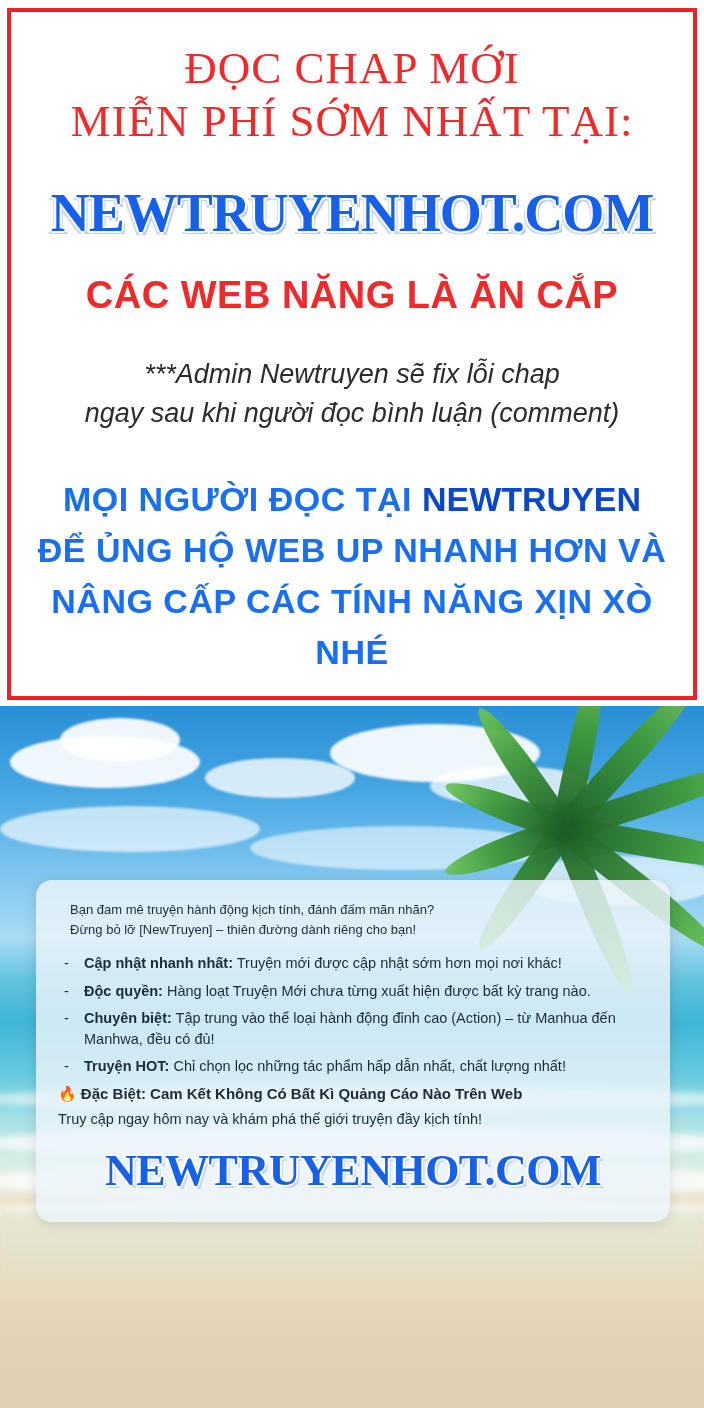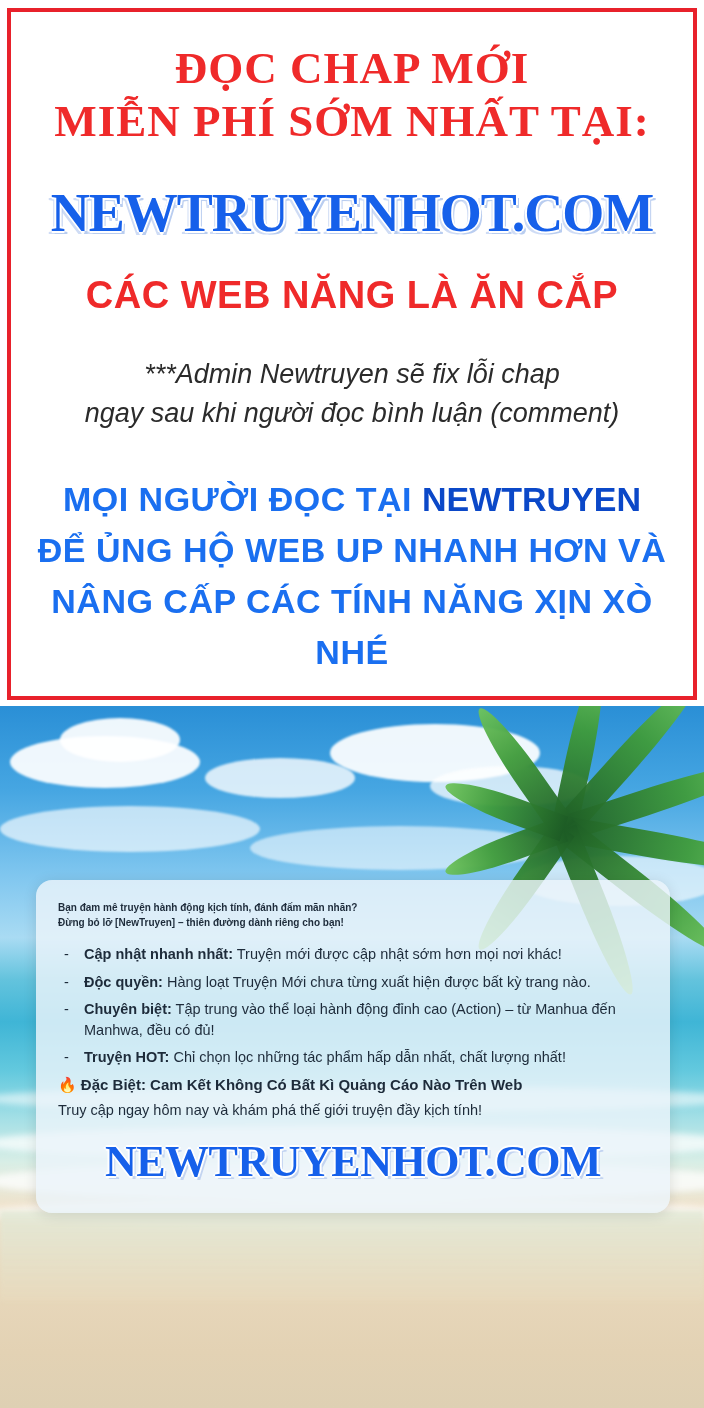--- a/index.html
+++ b/index.html
@@ -23,21 +23,21 @@
   }
 
   .promo-inner {
     padding: 30px 18px 10px 18px;
     text-align: center;
   }
 
   .headline {
     color: #ef2a2a;
     font-family: "Liberation Serif", serif;
-    font-weight: bold;
+    font-weight: normal;
     font-size: 45px;
     line-height: 1.18;
     letter-spacing: 1px;
     text-transform: uppercase;
   }
 
   .headline .line2 { display: block; }
 
   .domain-big {
     margin-top: 34px;
@@ -171,23 +171,24 @@
     left: 36px;
     top: 174px;
     width: 634px;
     padding: 20px 22px 26px 22px;
     background: rgba(235,244,250,0.82);
     border-radius: 16px;
     box-shadow: 0 2px 14px rgba(0,0,0,0.12);
   }
   .card-lead {
     color: #1d2b3a;
-    font-size: 10px;
+    font-size: 13px;
     line-height: 1.5;
-    font-weight: bold;
+    font-weight: normal;
+    margin-left: 12px;
   }
   .card-lead .l2 { display: block; }
   .bullets {
     margin-top: 14px;
     list-style: none;
   }
   .bullets li {
     position: relative;
     padding-left: 26px;
     margin-bottom: 7px;

